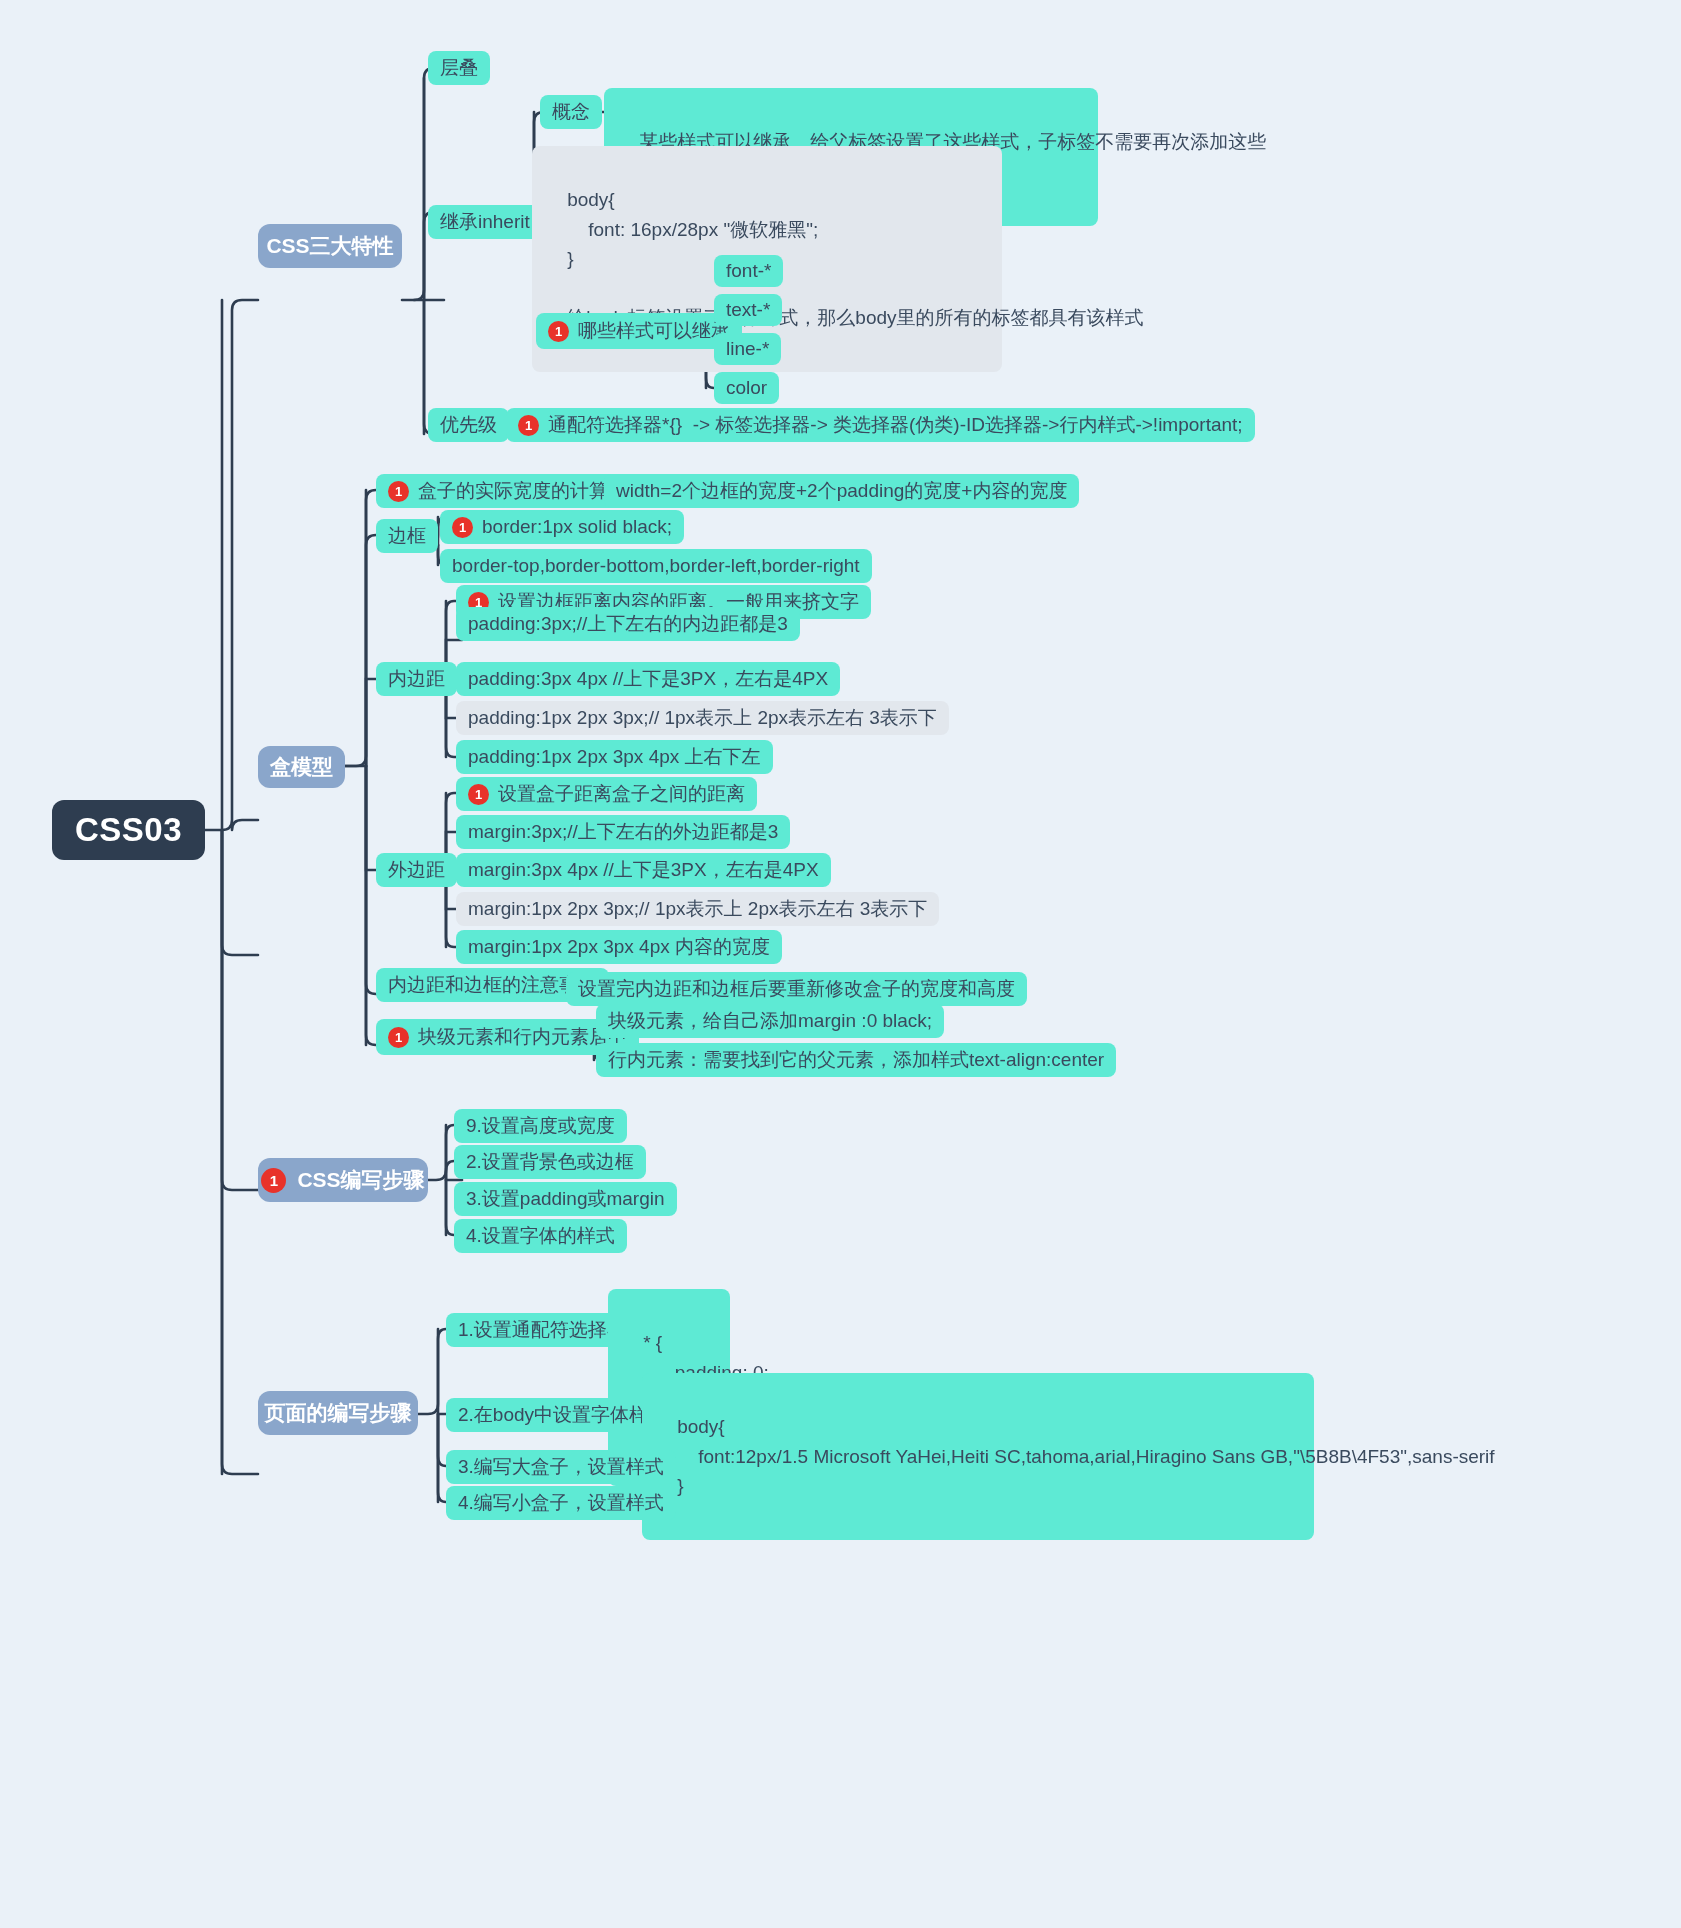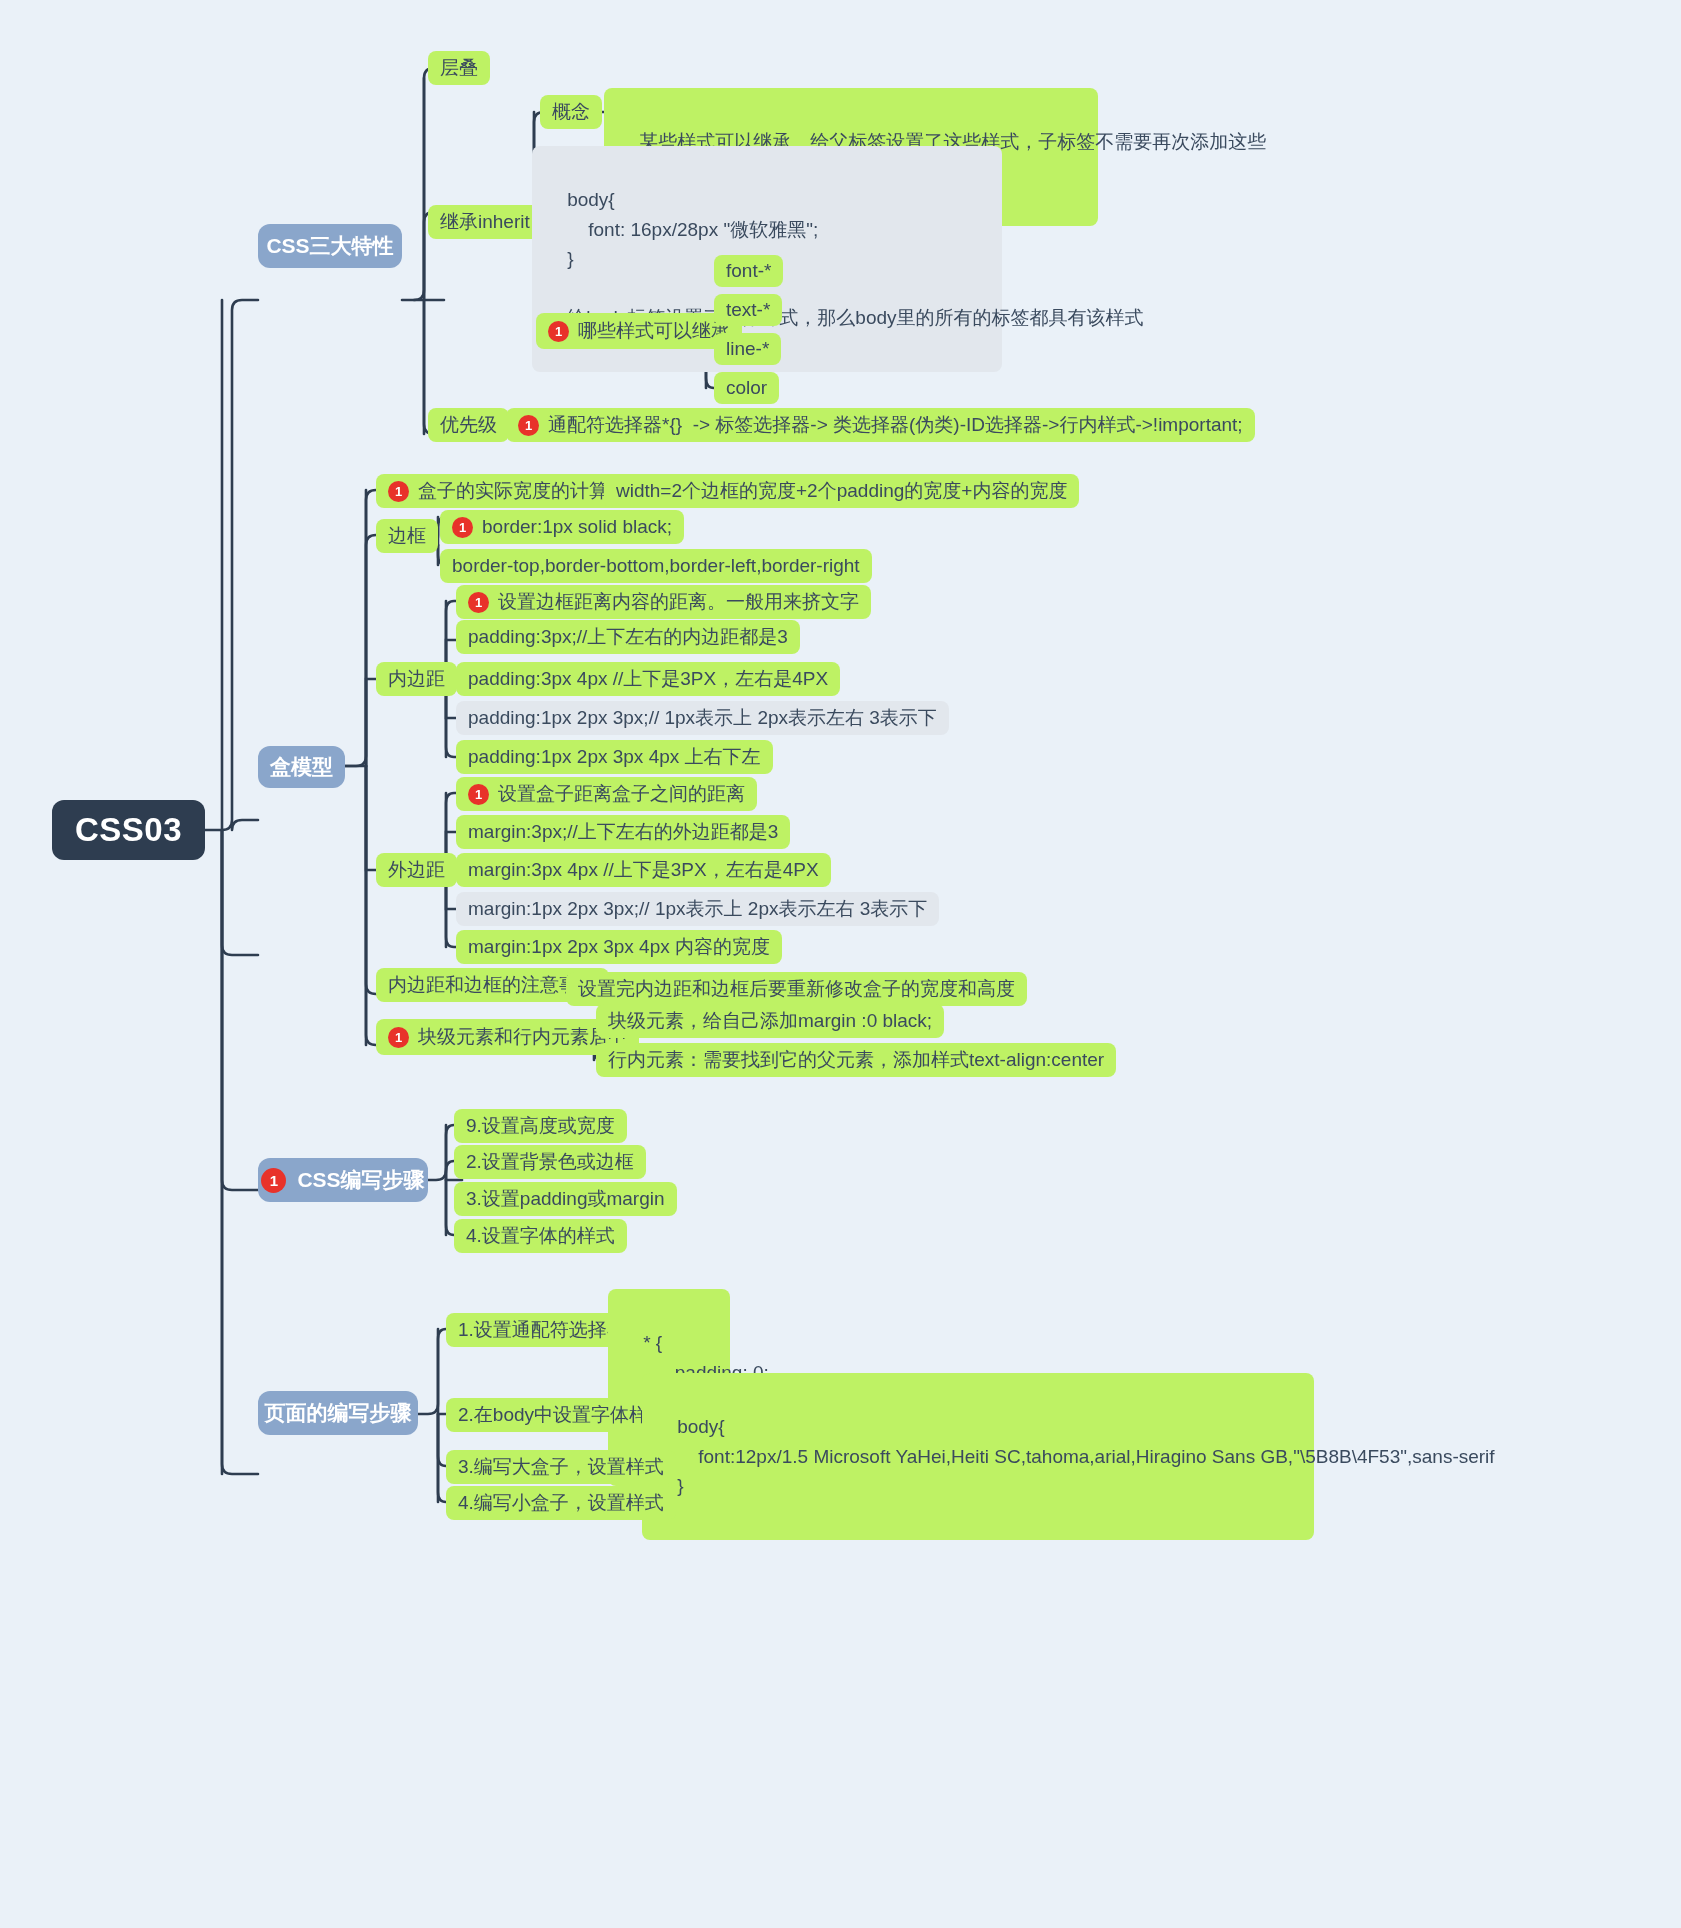--- a/index.html
+++ b/index.html
@@ -50,21 +50,21 @@
     background: #8aa6cb;
     color: #ffffff;
     border-radius: 12px;
     font-size: 21px;
     font-weight: bold;
     padding: 0 20px;
     justify-content: center;
   }
   
   .chip {
-    background: #bef264;
+    background: #5eead4;
     color: #3a4a5e;
     border-radius: 8px;
     font-size: 19px;
     padding: 0 12px;
   }
   .chip.soft {
     background: #e2e7ed;
   }
   .chip.multiline {
     display: block;
@@ -271,21 +271,21 @@
     <span class="label">border-top,border-bottom,border-left,border-right</span>
   </div>
 
   <div class="node chip" style="left:376px; top:662px; height:34px;">
     <span class="label">内边距</span>
   </div>
   <div class="node chip" style="left:456px; top:585px; height:34px;">
     <span class="badge">1</span>
     <span class="label">设置边框距离内容的距离。一般用来挤文字</span>
   </div>
-  <div class="node chip" style="left:456px; top:620px; height:34px;">
+  <div class="node chip" style="left:456px; top:607px; height:34px;">
     <span class="label">padding:3px;//上下左右的内边距都是3</span>
   </div>
   <div class="node chip" style="left:456px; top:662px; height:34px;">
     <span class="label">padding:3px 4px //上下是3PX，左右是4PX</span>
   </div>
   <div class="node chip soft" style="left:456px; top:701px; height:34px;">
     <span class="label">padding:1px 2px 3px;// 1px表示上 2px表示左右 3表示下</span>
   </div>
   <div class="node chip" style="left:456px; top:740px; height:34px;">
     <span class="label">padding:1px 2px 3px 4px 上右下左</span>

